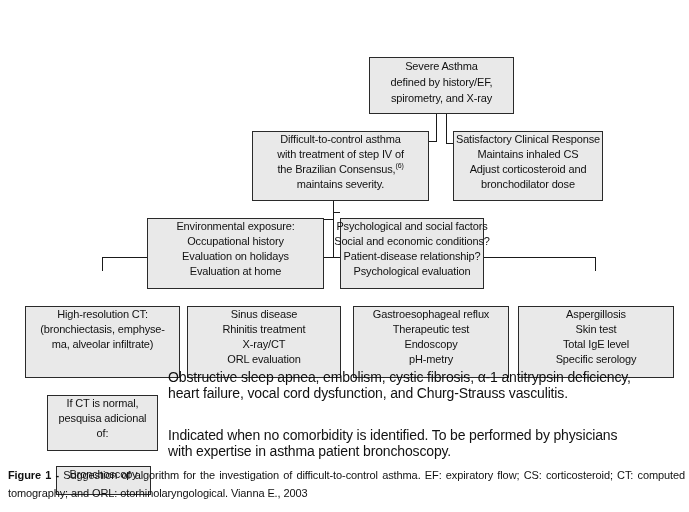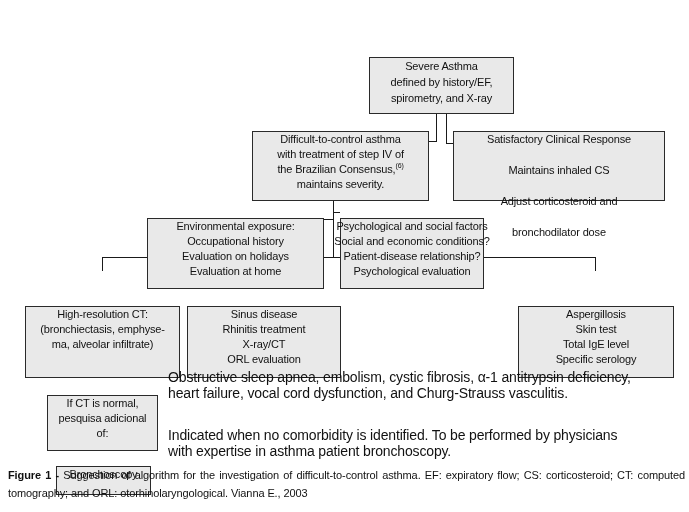--- a/index.html
+++ b/index.html
@@ -25,21 +25,21 @@
     font-size: 11px;
     line-height: 15px;
     letter-spacing: -0.15px;
     margin-top: 35px;
   }
   .box .ln { white-space: nowrap; }
   .box sup { font-size: 7px; vertical-align: super; line-height: 0; }
 
   #box-severe        { left: 369px; top: 22px;  width: 145px; height: 57px; line-height: 16px; }
   #box-difficult     { left: 252px; top: 96px;  width: 177px; height: 70px; }
-  #box-satisfactory  { left: 453px; top: 96px;  width: 212px; height: 70px; gap: 16px; }
+  #box-satisfactory  { left: 453px; top: 96px;  width: 150px; height: 70px; }
   #box-environmental { left: 147px; top: 183px; width: 177px; height: 71px; }
   #box-psychological { left: 340px; top: 183px; width: 144px; height: 71px; }
   #box-hrct          { left: 25px;  top: 271px; width: 155px; height: 72px; }
   #box-sinus         { left: 187px; top: 271px; width: 154px; height: 72px; }
   #box-gerd          { left: 353px; top: 271px; width: 156px; height: 72px; }
   #box-aspergillosis { left: 518px; top: 271px; width: 156px; height: 72px; }
   #box-ifct          { left: 47px;  top: 360px; width: 111px; height: 56px; }
   #box-bronchoscopy  { left: 56px;  top: 431px; width: 95px;  height: 29px; }
 
   .line { position: absolute; background: #1a1a1a; }
@@ -147,20 +147,26 @@
     <div class="ln">ma, alveolar infiltrate)</div>
   </div>
 
   <div class="box" id="box-sinus">
     <div class="ln">Sinus disease</div>
     <div class="ln">Rhinitis treatment</div>
     <div class="ln">X-ray/CT</div>
     <div class="ln">ORL evaluation</div>
   </div>
 
+  <div class="box" id="box-gerd">
+    <div class="ln">Gastroesophageal reflux</div>
+    <div class="ln">Therapeutic test</div>
+    <div class="ln">Endoscopy</div>
+    <div class="ln">pH-metry</div>
+  </div>
 
   <div class="box" id="box-aspergillosis">
     <div class="ln">Aspergillosis</div>
     <div class="ln">Skin test</div>
     <div class="ln">Total IgE level</div>
     <div class="ln">Specific serology</div>
   </div>
 
   <div class="box" id="box-ifct">
     <div class="ln">If CT is normal,</div>

